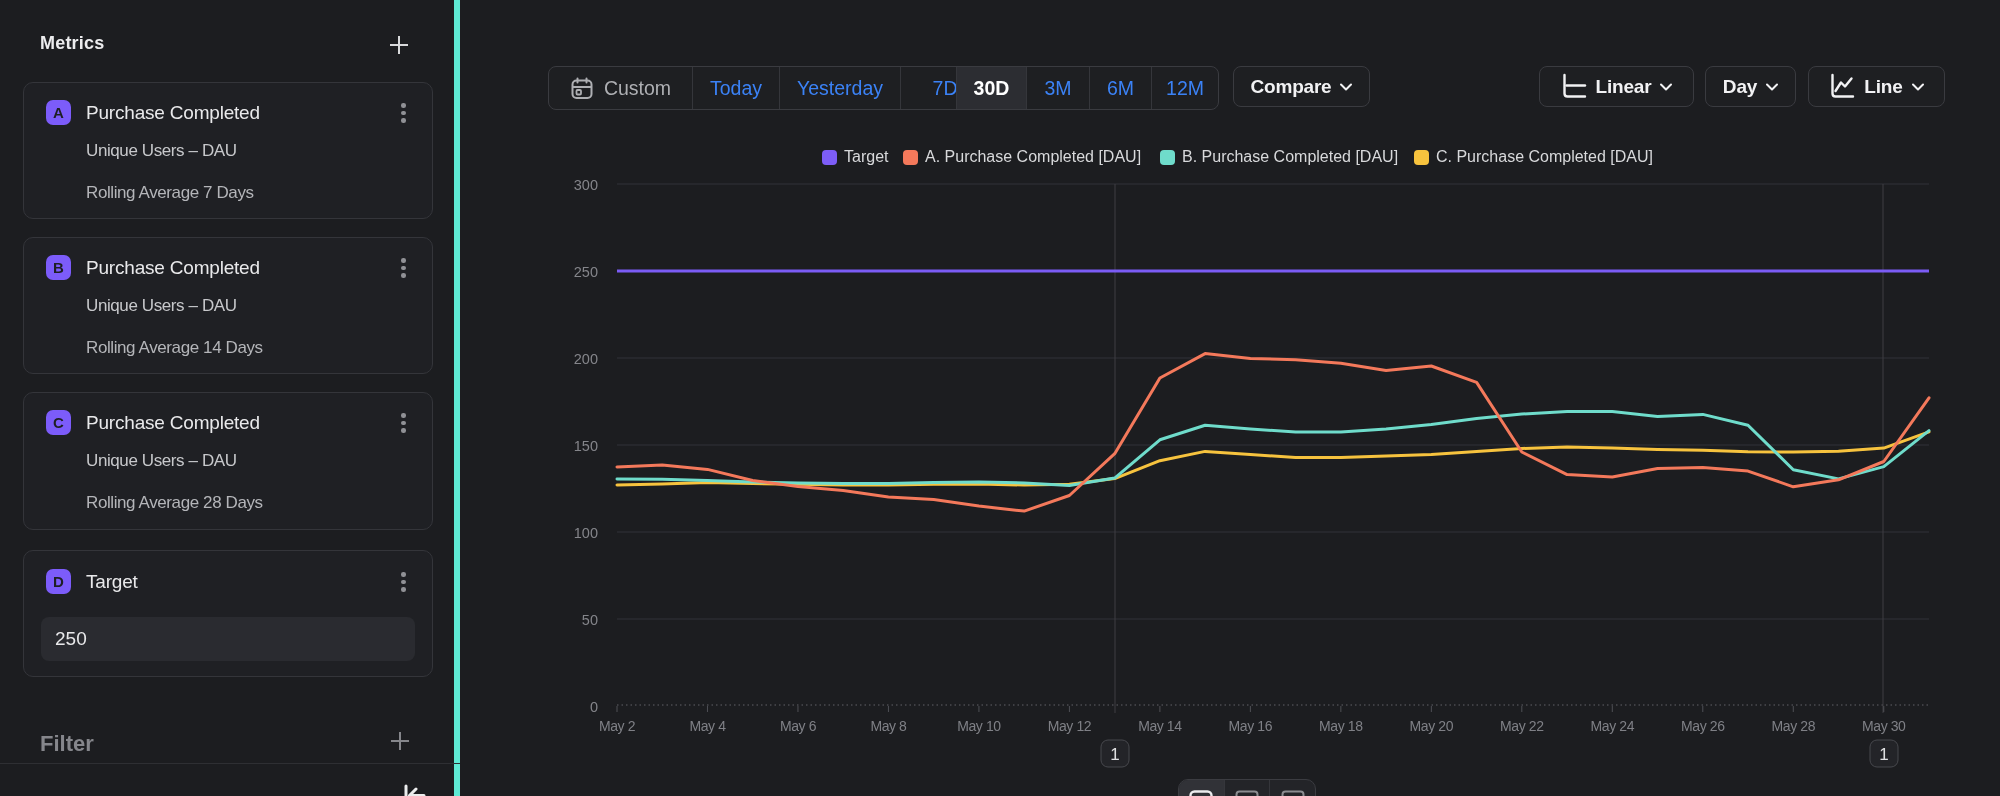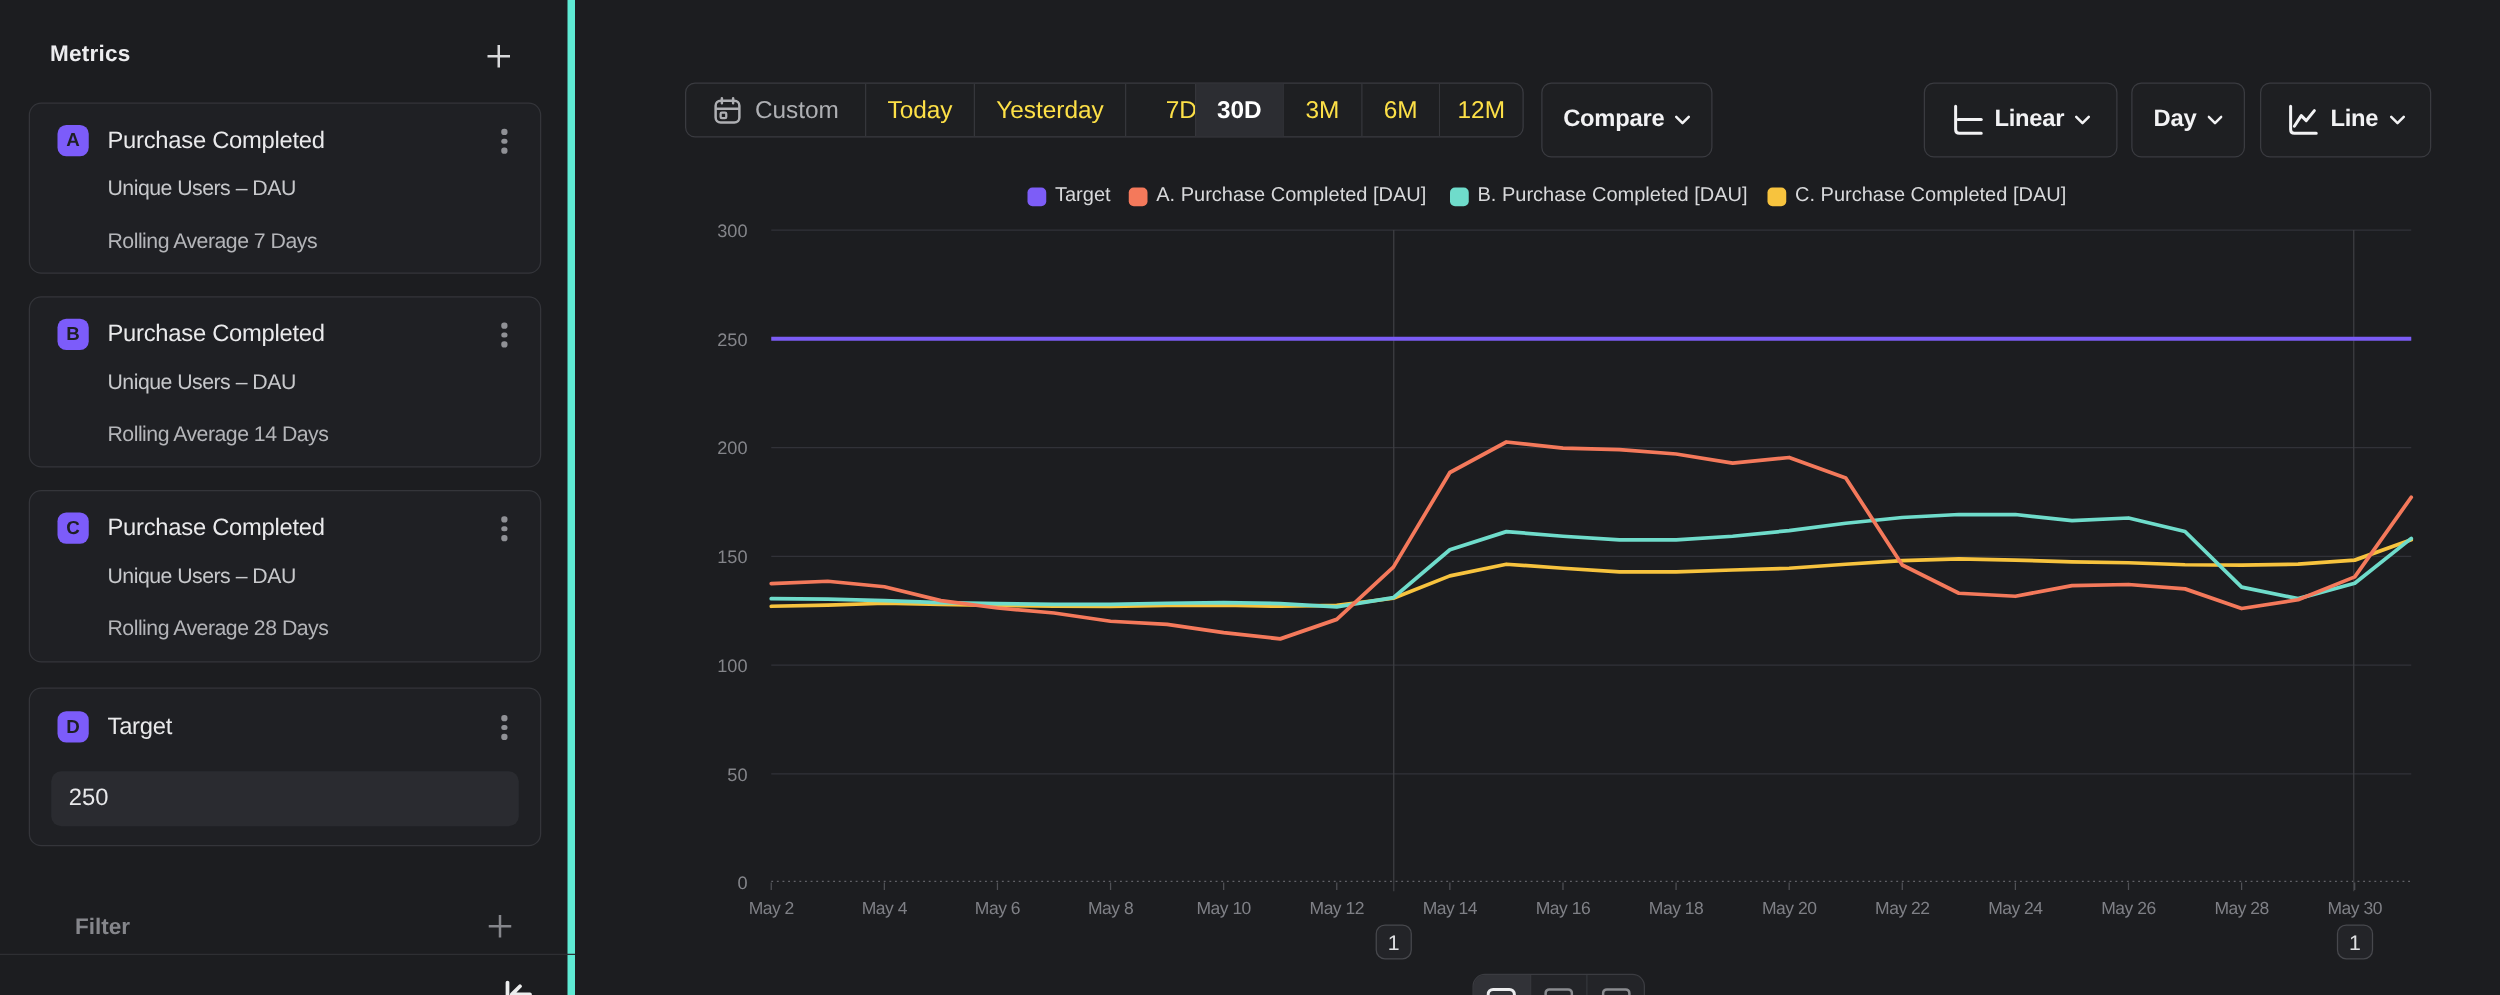--- a/index.html
+++ b/index.html
@@ -10,30 +10,30 @@
   .sbheader { position:absolute; left:40px; top:33px; font-size:18px; font-weight:700; color:#ececee; letter-spacing:0.2px; }
   .card { position:absolute; left:23px; width:410px; background:#1f2024; border:1px solid #34353a; border-radius:10px; }
   .badge { position:absolute; left:22px; top:17px; width:25px; height:25px; border-radius:7px; background:#7c5cfa; color:#1e1f24; font-size:15px; font-weight:700; display:flex; align-items:center; justify-content:center; }
   .ctitle { position:absolute; left:62px; top:17px; height:25px; display:flex; align-items:center; font-size:19px; font-weight:400; letter-spacing:-0.2px; color:#e9e9eb; }
   .cline2 { position:absolute; left:62px; top:58px; font-size:17px; letter-spacing:-0.4px; color:#c7c8cb; }
   .cline3 { position:absolute; left:62px; top:100px; font-size:17px; letter-spacing:-0.4px; color:#b4b5b9; }
   .kebab { position:absolute; right:26px; top:20px; width:5px; height:20px; }
   .kebab i { display:block; width:4.5px; height:4.5px; border-radius:50%; background:#909196; margin-bottom:3px; }
   .dinput { position:absolute; left:17px; top:66px; width:374px; height:44px; background:#2a2b30; border-radius:8px; color:#e8e8ea; line-height:44px; padding-left:14px; font-size:19px; }
   .filterrow { position:absolute; left:40px; top:731px; width:380px; }
-  .filterrow span { font-size:18px; font-weight:700; color:#85868b;margin-left:20px; }
+  .filterrow span { font-size:22px; font-weight:700; color:#85868b; }
   .sbdivider { position:absolute; left:0; top:763px; width:460px; height:1px; background:#2e2f33; }
   
   
   #segctl { position:absolute; left:548px; top:66px; height:44px; display:flex; border:1px solid #3a3b40; border-radius:8px; background:#1e1f22; }
-  #segctl .seg { display:flex; align-items:center; justify-content:center; font-size:19.5px; color:#fde047; border-left:1px solid #35363b; gap:10px; }
+  #segctl .seg { display:flex; align-items:center; justify-content:center; font-size:19.5px; color:#3b82f6; border-left:1px solid #35363b; gap:10px; }
   #segctl .seg:first-child { border-left:none; border-radius:7px 0 0 7px; }
   #segctl .seg:last-child { border-radius:0 7px 7px 0; }
   #segctl .sel { background:#2c2d32; color:#ffffff; font-weight:700; }
-  .btn { position:absolute; top:66px; height:60px; border:1px solid #3a3b40; border-radius:8px; background:#1e1f22; display:flex; align-items:center; justify-content:center; gap:9px; color:#f2f2f4; font-size:19px; font-weight:700; letter-spacing:-0.2px; }
+  .btn { position:absolute; top:66px; height:41px; border:1px solid #3a3b40; border-radius:8px; background:#1e1f22; display:flex; align-items:center; justify-content:center; gap:9px; color:#f2f2f4; font-size:19px; font-weight:700; letter-spacing:-0.2px; }
   .chev { width:12px; height:8px; }
   
   .lgd { position:absolute; top:149px; display:flex; align-items:center; gap:7px; font-size:16px; color:#d8d9db; height:16px; }
   .sw { width:15px; height:15px; border-radius:4px; display:inline-block; }
   
   #bgroup { position:absolute; left:1178px; top:779px; width:138px; height:44px; background:#232428; border:1px solid #3b3c41; border-radius:10px; display:flex; overflow:hidden; }
   #bgroup .cell { flex:1; display:flex; align-items:flex-start; justify-content:center; padding-top:10px; border-left:1px solid #35363b; }
   #bgroup .cell:first-child { border-left:none; background:#313237; }
 </style>
 </head>

